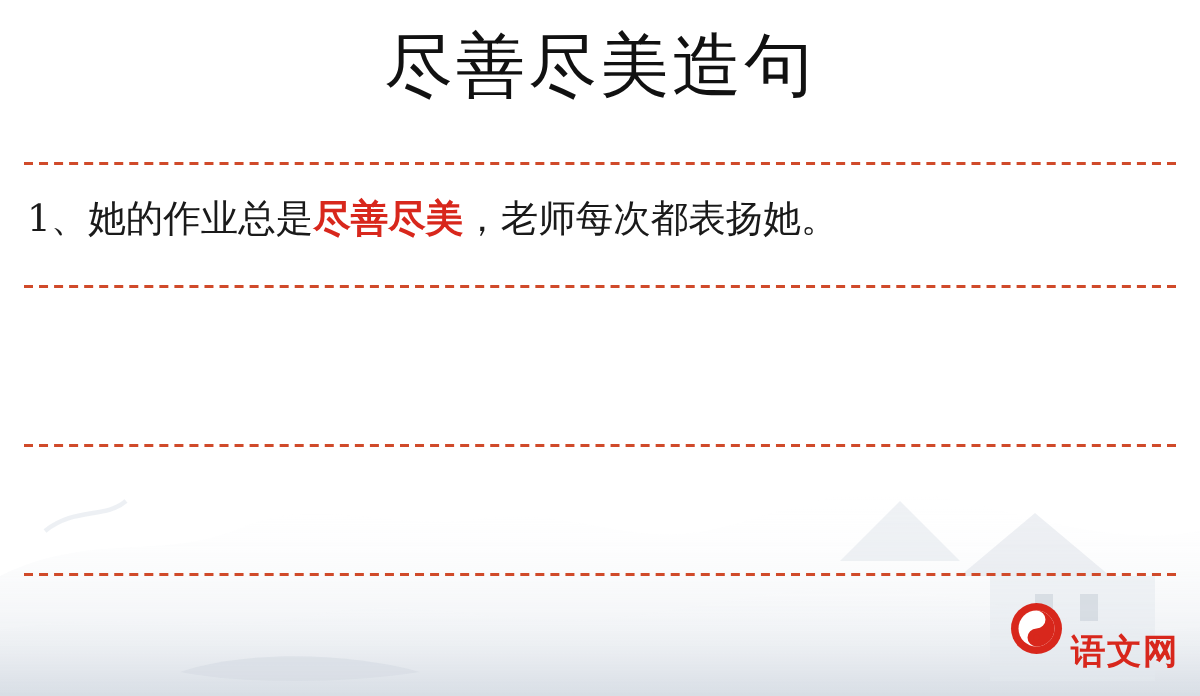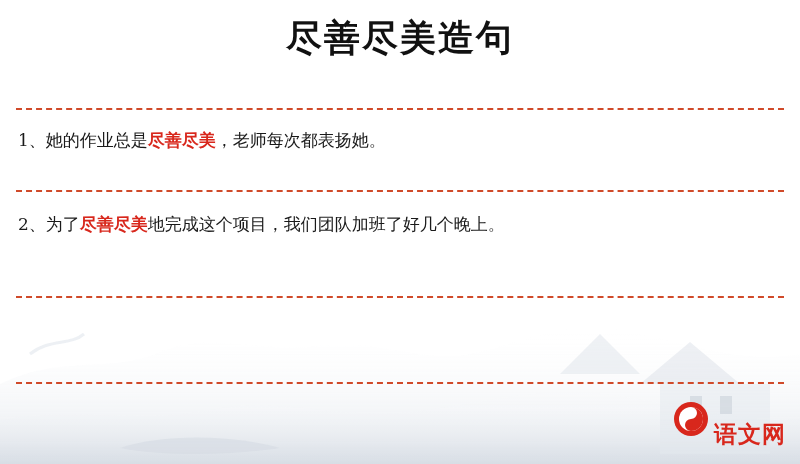--- a/index.html
+++ b/index.html
@@ -32,22 +32,22 @@
   }
   .bg-wash svg { display: block; width: 100%; height: 100%; }
 
   .title {
     position: absolute;
     top: 16px;
     left: 0;
     width: 100%;
     text-align: center;
     font-family: "DejaVu Serif", "Liberation Serif", serif;
-    font-size: 36px;
-    font-weight: bold;
+    font-size: 46px;
+    font-weight: normal;
     color: #111111;
     letter-spacing: 2px;
     line-height: 1.2;
     z-index: 3;
   }
 
   .divider {
     position: absolute;
     left: 16px;
     right: 16px;
@@ -58,21 +58,21 @@
   .d1 { top: 108px; }
   .d2 { top: 190px; }
   .d3 { top: 296px; }
   .d4 { top: 382px; }
 
   .sentence {
     position: absolute;
     left: 18px;
     right: 18px;
     font-family: "DejaVu Serif", "Liberation Serif", serif;
-    font-size: 17px;
+    font-size: 25px;
     color: #1a1a1a;
     line-height: 1.45;
     z-index: 3;
   }
   .s1 { top: 128px; }
   .s2 { top: 212px; }
   .s3 { top: 330px; }
 
   .hl {
     color: #d8271c;
@@ -140,23 +140,20 @@
 
   <div class="divider d1"></div>
   <div class="divider d2"></div>
   <div class="divider d3"></div>
   <div class="divider d4"></div>
 
   <div class="sentence s1">
     <span>1、</span><span>她的作业总是</span><span class="hl">尽善尽美</span><span>，老师每次都表扬她。</span>
   </div>
 
-  <div class="sentence s2">
-    <span>2、</span><span>为了</span><span class="hl">尽善尽美</span><span>地完成这个项目，我们团队加班了好几个晚上。</span>
-  </div>
 
 
   <div class="logo">
     <span class="logo-mark">
       <svg width="26" height="26" viewBox="0 0 26 26" xmlns="http://www.w3.org/2000/svg">
         <circle cx="13" cy="13" r="12" fill="#ffffff"></circle>
         <path d="M13,1 A12,12 0 0,1 13,25 A6,6 0 0,1 13,13 A6,6 0 0,0 13,1 Z" fill="#d8271c"></path>
         <circle cx="13" cy="7" r="2" fill="#ffffff"></circle>
         <circle cx="13" cy="19" r="2" fill="#d8271c"></circle>
       </svg>

